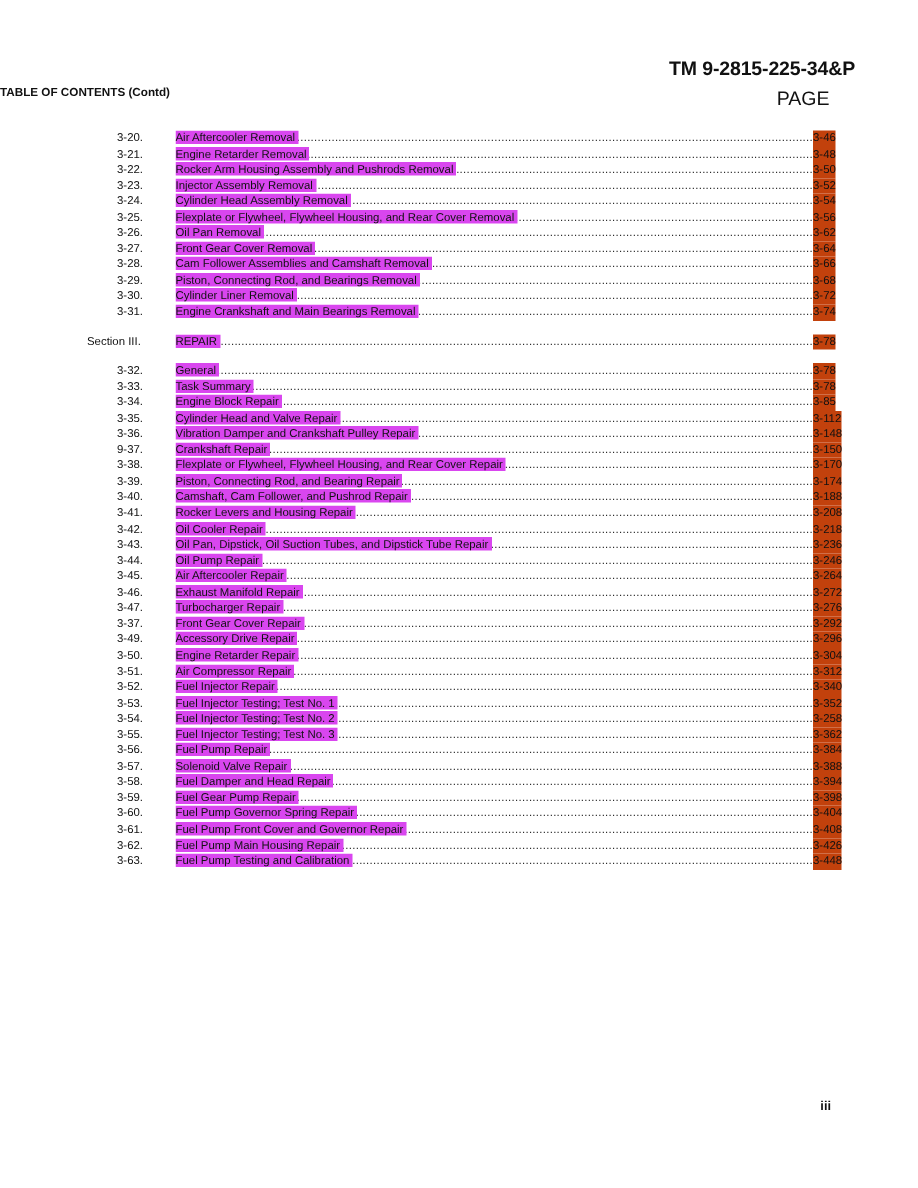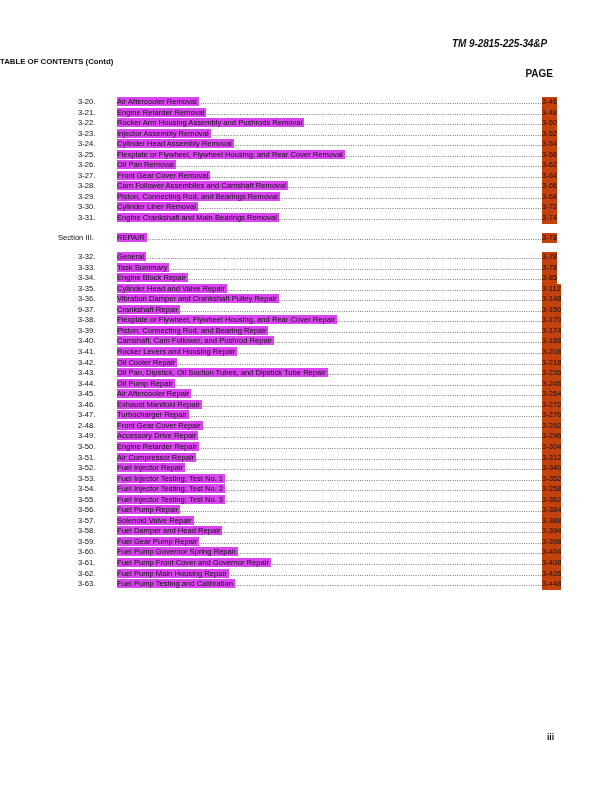--- a/index.html
+++ b/index.html
@@ -1,21 +1,21 @@
 <!DOCTYPE html>
 <html><head>
 <meta charset="utf-8">
 <style>
   html, body { margin:0; padding:0; background:#ffffff; }
   body { width:612px; height:792px; position:relative; overflow:hidden;
          font-family:"Liberation Sans", sans-serif; color:#111; }
-  .tm { position:absolute; right:65px; top:38px; font-size:10px; font-weight:bold; letter-spacing:-0.1px;font-style:italic; }
+  .tm { position:absolute; right:42px; top:38px; font-size:13px; font-weight:bold; letter-spacing:-0.1px; }
   .toc-title { position:absolute; left:0; width:612px; text-align:left; top:57px; font-size:7.8px; font-weight:bold; }
-  .page-hdr { position:absolute; right:59px; top:68px; font-size:10px; font-weight:bold; }
-  .list { position:absolute; left:0; top:97px; width:612px; }
+  .page-hdr { position:absolute; right:59px; top:58px; font-size:13px; font-weight:normal; }
+  .list { position:absolute; left:0; top:87px; width:612px; }
   .row { position:relative; height:10.55px; font-size:7.6px; line-height:10.55px; white-space:nowrap; }
   .num { position:absolute; left:78px; }
   .sec { position:absolute; left:58px;text-align:center; }
   .title { position:absolute; left:117px; right:70px; overflow:hidden; }
   .title .txt { background:#d946ef; padding-right:2px; position:relative; z-index:1; }
   .title .dots { position:absolute; left:0; right:0; top:0; overflow:hidden; color:#222; letter-spacing:0.2px; }
   .pg { position:absolute; left:542px; background:#c2410c; }
   .gap { height:9px; }
   .footer { position:absolute; right:58px; top:732px; font-size:8.5px; font-weight:bold; }
 </style>
@@ -174,21 +174,21 @@
         <span class="num">3-46.</span>
         <span class="title"><span class="dots">....................................................................................................................................................................................................................................................................</span><span class="txt">Exhaust Manifold Repair</span></span>
         <span class="pg">3-272</span>
       </div>
       <div class="row">
         <span class="num">3-47.</span>
         <span class="title"><span class="dots">....................................................................................................................................................................................................................................................................</span><span class="txt">Turbocharger Repair</span></span>
         <span class="pg">3-276</span>
       </div>
       <div class="row">
-        <span class="num">2-48.</span>
+        <span class="num">3-37.</span>
         <span class="title"><span class="dots">....................................................................................................................................................................................................................................................................</span><span class="txt">Front Gear Cover Repair</span></span>
         <span class="pg">3-292</span>
       </div>
       <div class="row">
         <span class="num">3-49.</span>
         <span class="title"><span class="dots">....................................................................................................................................................................................................................................................................</span><span class="txt">Accessory Drive Repair</span></span>
         <span class="pg">3-296</span>
       </div>
       <div class="row">
         <span class="num">3-50.</span>

